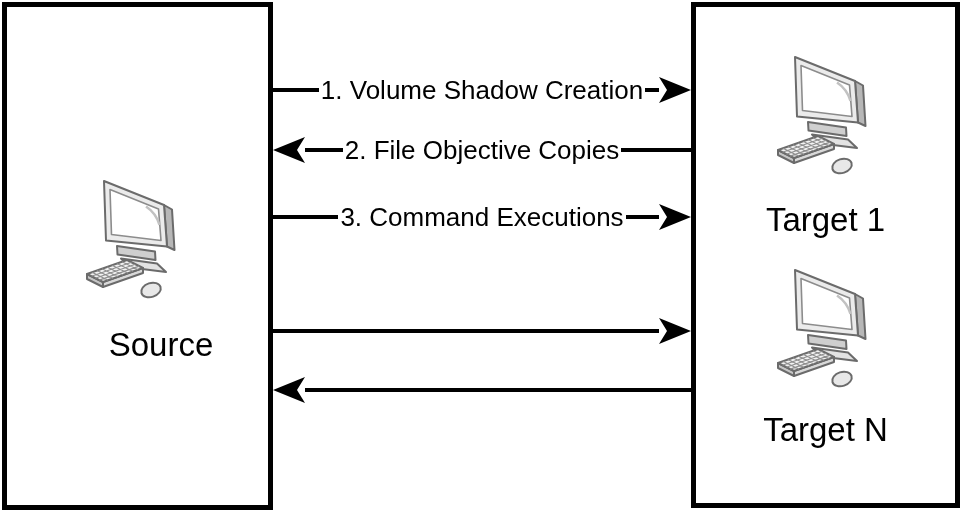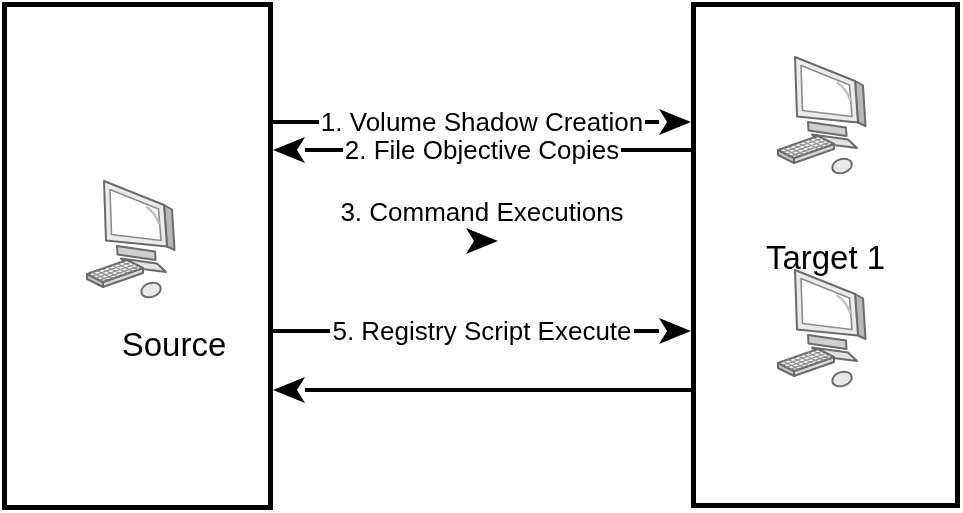--- a/index.html
+++ b/index.html
@@ -10,32 +10,32 @@
   .node-box { position:absolute; border:5px solid #000; background:#fff; }
   #source-box  { left:2px;   top:2px; width:271px; height:508px; }
   #targets-box { left:691px; top:2px; width:269px; height:506px; }
 
   .pc { position:absolute; width:104px; height:126px; }
   #source-pc   { left:85px;  top:174px; }
   #target1-pc  { left:776px; top:50px;  }
   #targetn-pc  { left:776px; top:263px; }
 
   .node-label { position:absolute; text-align:center; font-size:33px; line-height:34px; }
-  #source-label  { left:15px;   width:318px; top:328px; }
-  #target1-label { left:691px; width:269px; top:203px;margin-top:38px; }
+  #source-label  { left:2px;   width:318px; top:328px; }
+  #target1-label { left:691px; width:269px; top:203px; }
   #targetn-label { left:691px; width:269px; top:413px; }
 
   .flow { position:absolute; left:273px; width:418px; height:36px;
           display:flex; align-items:center; }
   .seg  { flex:1 1 0; display:flex; align-items:center; min-width:0; }
   .seg .line { flex:1 1 0; height:4px; background:#000; }
   .flow-label { white-space:nowrap; font-size:26px; padding:0 2px; }
   .ah { flex:0 0 auto; display:block; }
 
-  #flow-1 { top:72px;margin-top:32px; }  #flow-2 { top:132px; } #flow-3 { top:193px;flex-direction:column; }
+  #flow-1 { top:72px; }  #flow-2 { top:132px; } #flow-3 { top:199px; }
   #flow-4 { top:252px; } #flow-5 { top:313px; } #flow-6 { top:372px; }
 </style>
 </head>
 <body>
 
 <svg width="0" height="0" style="position:absolute">
   <defs>
     <symbol id="pc-icon" viewBox="0 0 104 126">
       <g stroke="#6b6b6b" stroke-width="2" stroke-linejoin="round">
         <polygon points="79,31 87,35.5 89.5,76 82,72.5" fill="#b7b7b7"></polygon>
@@ -66,20 +66,21 @@
     </svg>
   <svg class="pc" id="target1-pc" viewBox="0 0 104 126">
       <use href="#pc-icon"></use>
     </svg>
   <svg class="pc" id="targetn-pc" viewBox="0 0 104 126">
       <use href="#pc-icon"></use>
     </svg>
 
   <div class="node-label" id="source-label">Source</div>
   <div class="node-label" id="target1-label">Target 1</div>
+  <div class="node-label" id="targetn-label">Target N</div>
 
   <div class="flow" id="flow-1">
     <div class="seg">
         <div class="line"></div>
       </div>
     <div class="flow-label">1. Volume Shadow Creation</div>
     <div class="seg">
       <div class="line"></div>
       <svg class="ah" width="32" height="26">
           <polygon points="0,0 32,13 0,26 8,13" fill="#000"></polygon>
@@ -111,21 +112,20 @@
           <polygon points="0,0 32,13 0,26 8,13" fill="#000"></polygon>
         </svg>
     </div>
   </div>
 
 
   <div class="flow" id="flow-5">
     <div class="seg">
         <div class="line"></div>
       </div>
-    <div class="flow-label">5. Registry Script Execute</div>
     <div class="seg">
       <div class="line"></div>
       <svg class="ah" width="32" height="26">
           <polygon points="0,0 32,13 0,26 8,13" fill="#000"></polygon>
         </svg>
     </div>
   </div>
 
   <div class="flow" id="flow-6">
     <div class="seg">

